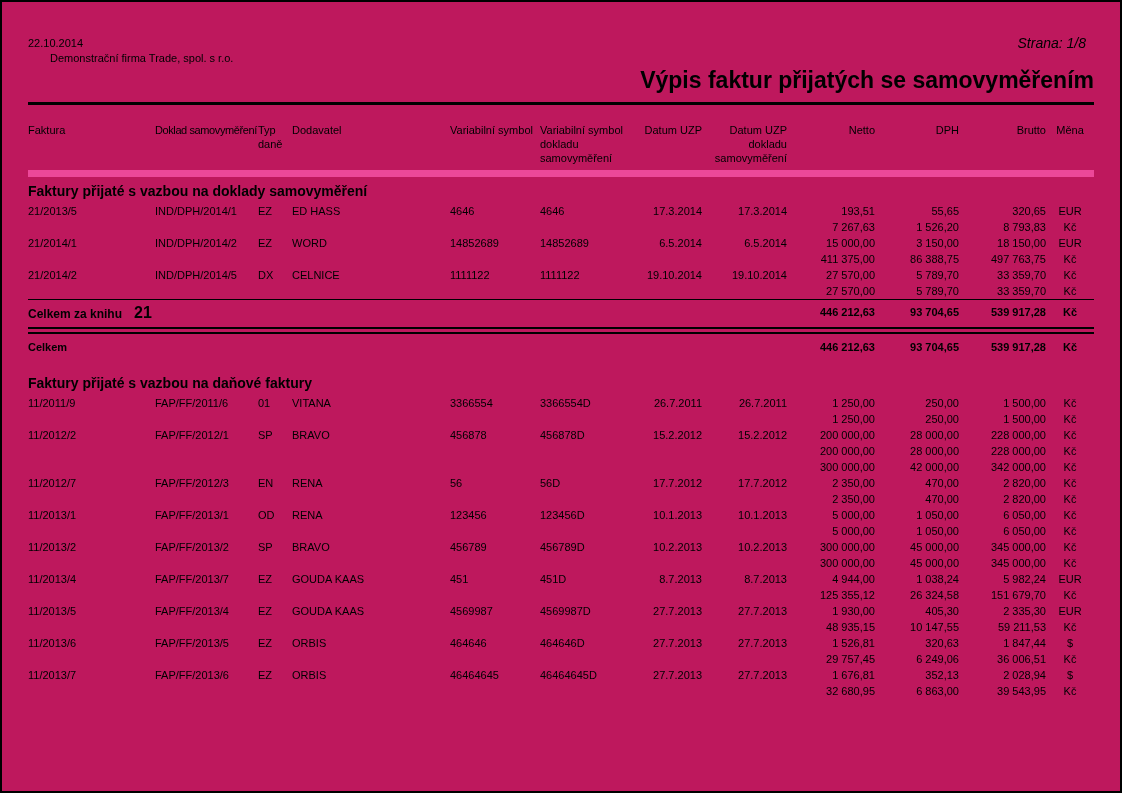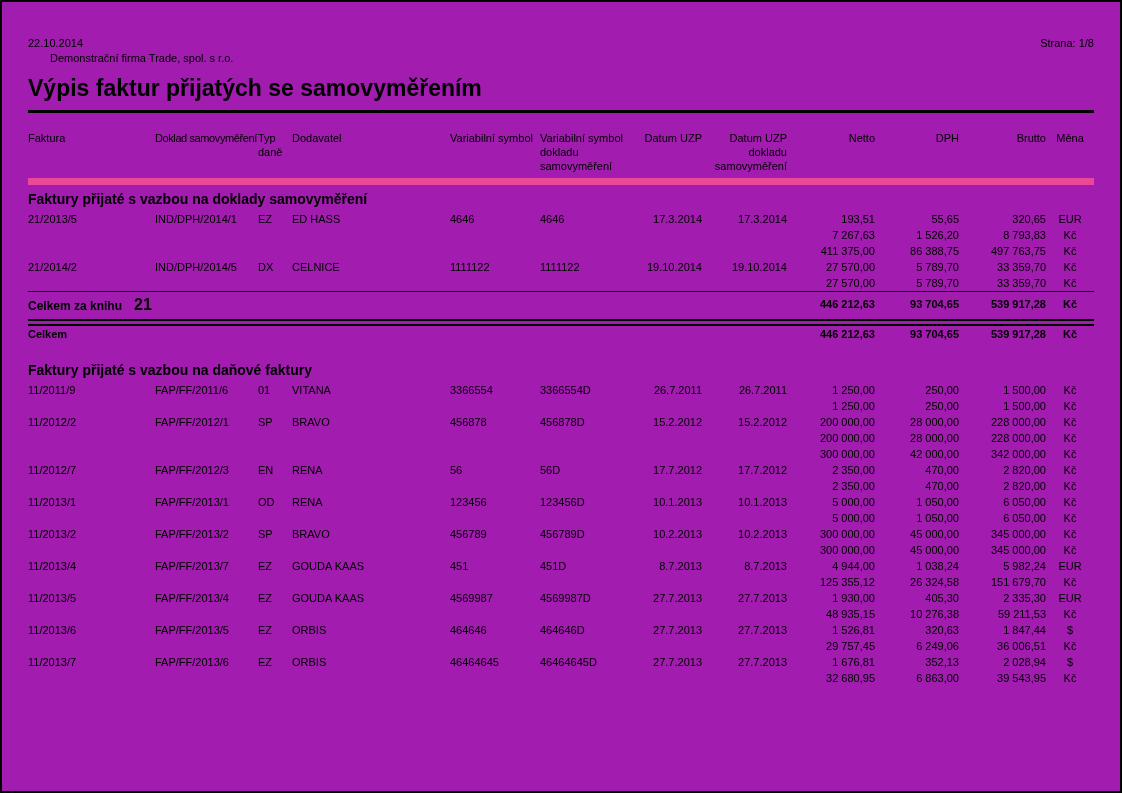--- a/index.html
+++ b/index.html
@@ -1,27 +1,27 @@
 <!DOCTYPE html>
 <html><head>
 <meta charset="utf-8">
 <style>
   html,body{margin:0;padding:0;background:#fff;}
   .page{
     width:1122px;height:793px;box-sizing:border-box;
-    border:2px solid #000;background:#a21caf;overflow:hidden;
+    border:2px solid #000;background:#be185d;overflow:hidden;
     font-family:"Liberation Sans",sans-serif;color:#000;
   }
   .content{padding:0 26px;}
   
   .rpt-header{position:relative;padding-top:34px;border-bottom:3px solid #000;}
   .meta-date{font-size:11px;line-height:15px;}
-  .meta-page{position:absolute;top:34px;right:0;font-size:11px;line-height:15px;}
+  .meta-page{position:absolute;top:34px;right:8px;font-size:14px;line-height:15px;font-style:italic;}
   .meta-company{font-size:11px;line-height:15px;margin-left:22px;}
-  .rpt-title{font-size:23px;font-weight:bold;text-align:left;margin:8px 0 8px 0;line-height:28px;}
+  .rpt-title{font-size:23px;font-weight:bold;text-align:right;margin:0 0 8px 0;line-height:28px;}
   
   table.rpt{table-layout:fixed;width:1066px;border-collapse:collapse;margin-top:18px;}
   th{font-size:11px;font-weight:normal;vertical-align:top;text-align:left;
      padding:0 0 5px 0;border-bottom:7px solid #ec4899;line-height:14px;}
   th.c2{letter-spacing:-0.4px;white-space:nowrap;}
   th.c1,th.c4,th.c5,th.c7,th.c9,th.c10,th.c11,th.c12{white-space:nowrap;}
   td{font-size:11px;line-height:16px;padding:0;white-space:nowrap;vertical-align:top;}
   .c7,.c8,.c9,.c10,.c11{text-align:right;}
   .c12{text-align:center;}
   th.c7,th.c8{}
@@ -29,21 +29,21 @@
   td.sec-head{font-size:14px;font-weight:bold;padding:6px 0 3px 0;line-height:17px;}
   td.sec-head.gap{padding-top:16px;}
   tr.inv td{height:16px;}
   tr.book-total td{border-top:1px solid #000;padding-top:4px;padding-bottom:4px;
      font-weight:bold;line-height:17px;}
   .bt-label{font-size:12px;}
   .bt-book{font-size:16px;margin-left:12px;}
   tr.book-total td.num,tr.book-total td.cur{font-size:11px;}
   tr.divider td{padding:0;height:auto;}
   .dblline{height:3px;border-top:2px solid #000;border-bottom:2px solid #000;}
-  tr.grand-total td{padding-bottom:4px;font-weight:bold;}
+  tr.grand-total td{padding-top:5px;padding-bottom:4px;font-weight:bold;}
 </style>
 </head>
 <body>
 
 <div class="page">
   <div class="content">
     <div class="rpt-header">
       <div class="meta-date">22.10.2014</div>
       <div class="meta-page">Strana: 1/8</div>
       <div class="meta-company">Demonstrační firma Trade, spol. s r.o.</div>
@@ -100,20 +100,34 @@
             <td class="c12 cur">EUR</td>
           </tr>
           <tr class="inv">
             <td class="c1" colspan="8"></td>
             <td class="c9 num">7 267,63</td>
             <td class="c10 num">1 526,20</td>
             <td class="c11 num">8 793,83</td>
             <td class="c12 cur">Kč</td>
           </tr>
           <tr class="inv">
+            <td class="c1">21/2014/1</td>
+            <td class="c2">IND/DPH/2014/2</td>
+            <td class="c3">EZ</td>
+            <td class="c4">WORD</td>
+            <td class="c5">14852689</td>
+            <td class="c6">14852689</td>
+            <td class="c7">6.5.2014</td>
+            <td class="c8">6.5.2014</td>
+            <td class="c9 num">15 000,00</td>
+            <td class="c10 num">3 150,00</td>
+            <td class="c11 num">18 150,00</td>
+            <td class="c12 cur">EUR</td>
+          </tr>
+          <tr class="inv">
             <td class="c1" colspan="8"></td>
             <td class="c9 num">411 375,00</td>
             <td class="c10 num">86 388,75</td>
             <td class="c11 num">497 763,75</td>
             <td class="c12 cur">Kč</td>
           </tr>
           <tr class="inv">
             <td class="c1">21/2014/2</td>
             <td class="c2">IND/DPH/2014/5</td>
             <td class="c3">DX</td>
@@ -299,21 +313,21 @@
             <td class="c7">27.7.2013</td>
             <td class="c8">27.7.2013</td>
             <td class="c9 num">1 930,00</td>
             <td class="c10 num">405,30</td>
             <td class="c11 num">2 335,30</td>
             <td class="c12 cur">EUR</td>
           </tr>
           <tr class="inv">
             <td class="c1" colspan="8"></td>
             <td class="c9 num">48 935,15</td>
-            <td class="c10 num">10 276,38</td>
+            <td class="c10 num">10 147,55</td>
             <td class="c11 num">59 211,53</td>
             <td class="c12 cur">Kč</td>
           </tr>
           <tr class="inv">
             <td class="c1">11/2013/6</td>
             <td class="c2">FAP/FF/2013/5</td>
             <td class="c3">EZ</td>
             <td class="c4">ORBIS</td>
             <td class="c5">464646</td>
             <td class="c6">464646D</td>

